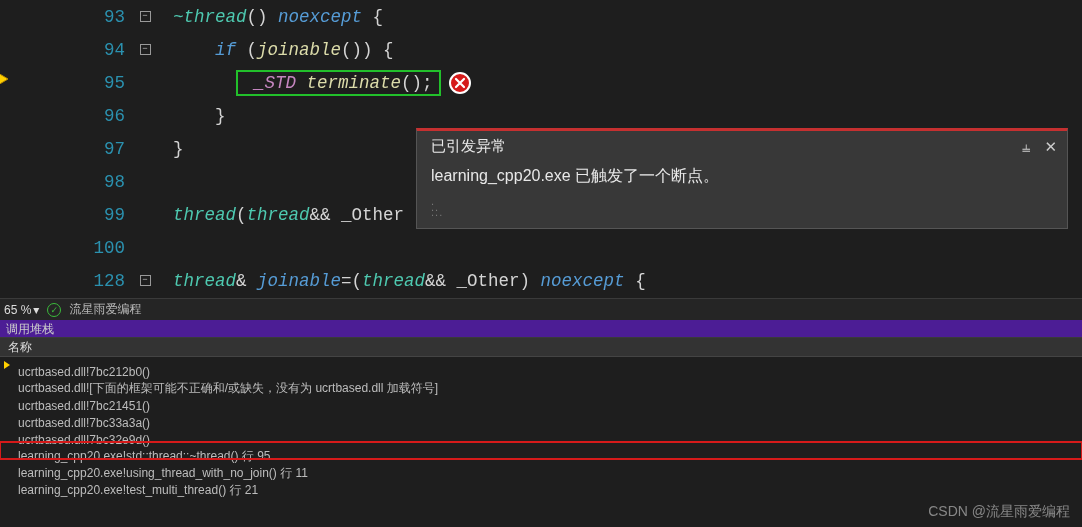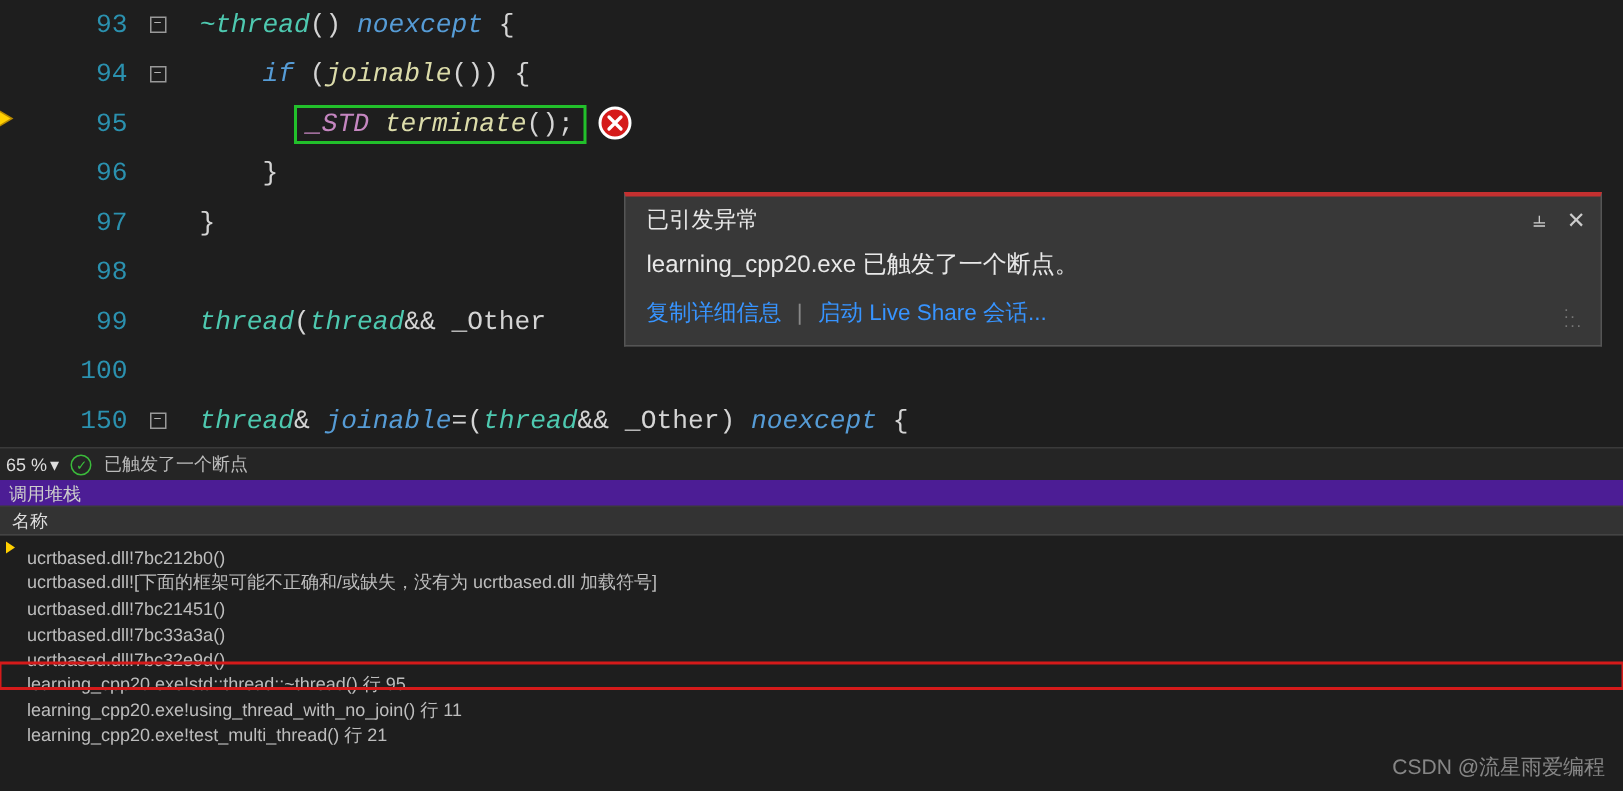--- a/index.html
+++ b/index.html
@@ -10,39 +10,39 @@
     font-size: 14px; color: #d4d4d4;
     overflow: hidden; position: relative;
   }
   .editor { position: relative; height: 298px; overflow: hidden; }
   .line {
     display: flex; align-items: center; height: 33px;
     font-size: 17.5px;
   }
   .lnum {
     width: 95px; text-align: right; color: #2b91af;
-    padding-right: 10px; font-weight: 500;
+    padding-right: 10px; font-weight: 500; margin-left: 40px;
   }
   .fold {
     width: 20px; color: #888; font-size: 12px; display: flex;
     justify-content: center; align-items: center; cursor: pointer;
   }
   .fold .box {
     width: 11px; height: 11px; border: 1px solid #999;
     display: flex; align-items: center; justify-content: center;
     font-size: 9px; line-height: 1; color: #bbb;
   }
   .code { padding-left: 18px; white-space: pre; font-style: italic; }
   .kw { color: #569cd6; }
   .type { color: #4ec9b0; }
   .func { color: #dcdcaa; }
   .punc { color: #d4d4d4; font-style: normal; }
   .macro { color: #c586c0; }
   .hl-box {
-    border: 2px solid #22c02b; padding: 1px 6px 1px 6px; display: inline-block;
+    border: 2px solid #22c02b; padding: 1px 6px 1px 16px; display: inline-block;
   }
   .err-icon {
     display: inline-flex; width: 22px; height: 22px; border-radius: 50%;
     background: #d51a1a; border: 2px solid #fff;
     align-items: center; justify-content: center;
     margin-left: 8px; vertical-align: middle;
   }
   .err-icon svg { width: 12px; height: 12px; }
   .bp-marker {
     position: absolute; left: -4px; top: 70px; width: 18px; height: 18px;
@@ -155,55 +155,50 @@
         <div class="lnum">99</div>
         <div class="fold"></div>
         <div class="code"><span class="type">thread</span><span class="punc">(</span><span class="type">thread</span><span class="punc">&amp;&amp; _Other</span></div>
       </div>
       <div class="line">
         <div class="lnum">100</div>
         <div class="fold"></div>
         <div class="code"></div>
       </div>
       <div class="line">
-        <div class="lnum">150</div>
+        <div class="lnum">128</div>
         <div class="fold">
           <div class="box">−</div>
         </div>
         <div class="code"><span class="type">thread</span><span class="punc">&amp; </span><span class="kw">joinable</span><span class="punc">=(</span><span class="type">thread</span><span class="punc">&amp;&amp; _Other) </span><span class="kw">noexcept</span><span class="punc"> {</span></div>
       </div>
     </div>
 
   <div class="tooltip">
     <div class="hdr">
       <span>已引发异常</span>
       <span class="icons">
         <span>⫨</span>
         <span>✕</span>
       </span>
     </div>
     <div class="body">learning_cpp20.exe 已触发了一个断点。</div>
     <div class="links">
-      <span>
-        <a>复制详细信息</a>
-        <span class="sep">|</span>
-        <a>启动 Live Share 会话...</a>
-      </span>
       <span class="grip">.<br>. .<br>. . .</span>
     </div>
   </div>
 </div>
 
 <div class="statusbar">
   <span class="zoom-dd">
     <span>65 %</span>
     <span>▾</span>
   </span>
   <span class="ok-icon">✓</span>
-  <span>已触发了一个断点</span>
+  <span>流星雨爱编程</span>
 </div>
 
 <div class="panel-title">调用堆栈</div>
 <div class="col-hdr">名称</div>
 <div class="stack" id="stack">
     <div class="frame cur">ucrtbased.dll!7bc212b0()</div>
     <div class="frame">ucrtbased.dll![下面的框架可能不正确和/或缺失，没有为 ucrtbased.dll 加载符号]</div>
     <div class="frame">ucrtbased.dll!7bc21451()</div>
     <div class="frame">ucrtbased.dll!7bc33a3a()</div>
     <div class="frame">ucrtbased.dll!7bc32e9d()</div>

